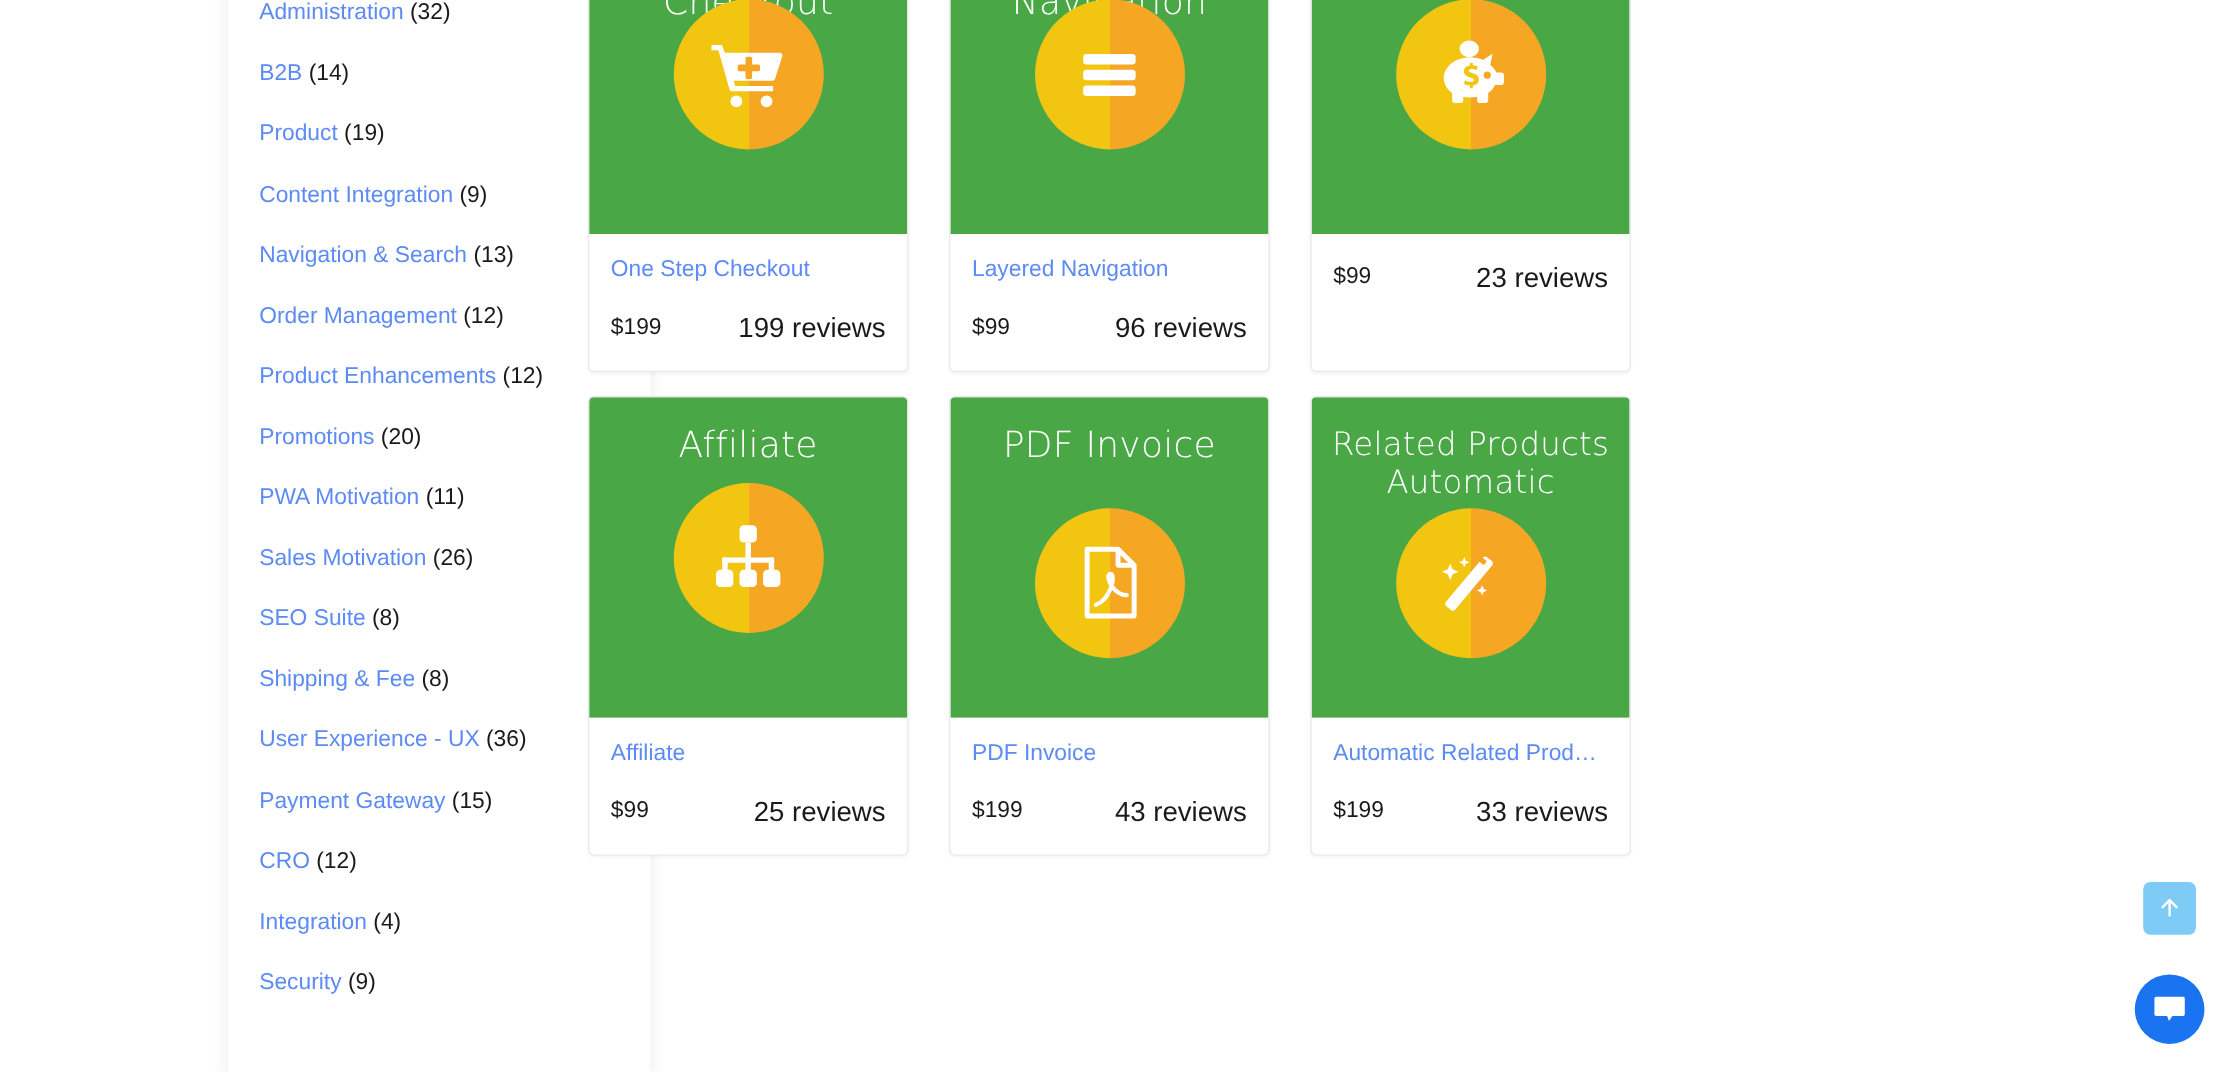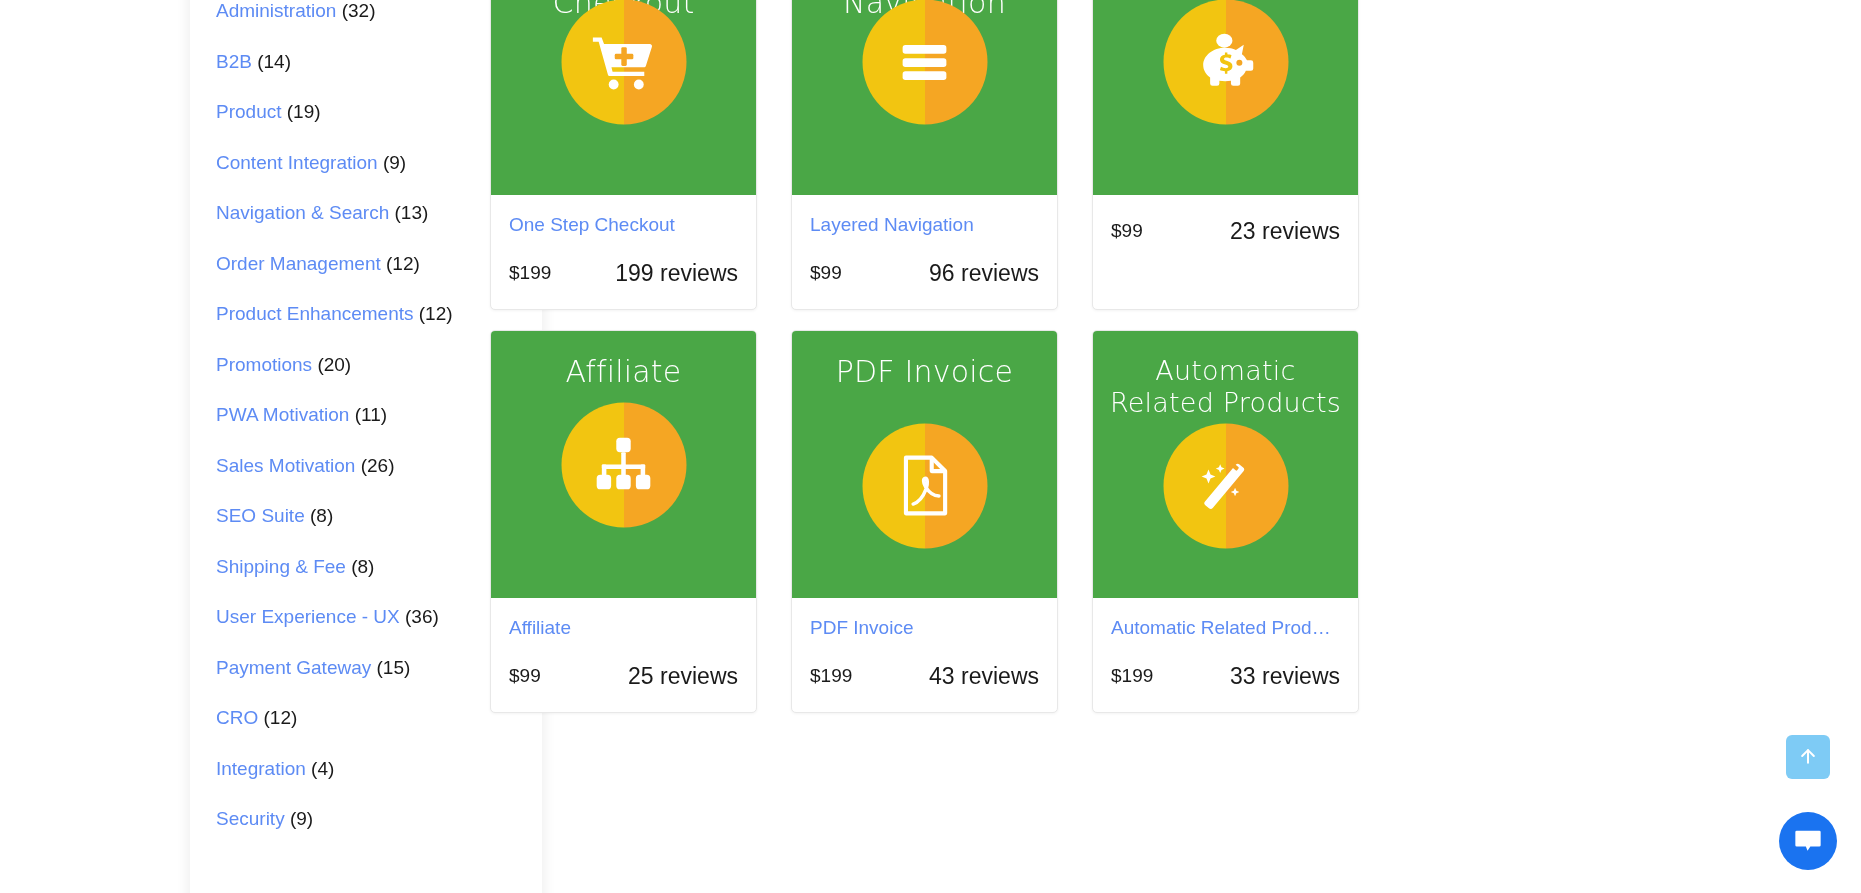--- a/index.html
+++ b/index.html
@@ -360,22 +360,22 @@
         </div>
         <div class="card-meta">
           <span class="card-price">$199</span>
           <span class="card-reviews">43 reviews</span>
         </div>
       </article>
 
       <article class="card">
         <div class="card-image">
           <div class="card-image-title two-line">
+            <div>Related Products</div>
             <div>Automatic</div>
-            <div>Related Products</div>
           </div>
           <div class="icon-circle low">
             <svg width="68" height="68" viewBox="0 0 64 64" fill="#ffffff">
               <rect x="26" y="8" width="9.5" height="50" rx="2.5" transform="rotate(40 31 33)"></rect>
               <rect x="34" y="11" width="11" height="4" rx="1" fill="#f5a623" transform="rotate(40 39 13)"></rect>
               <path d="M16 17l1.9 4.6 4.6 1.9-4.6 1.9L16 30l-1.9-4.6L9.5 23.5l4.6-1.9z"></path>
               <path d="M27 12l1.2 2.9 2.9 1.2-2.9 1.2L27 20.2l-1.2-2.9-2.9-1.2 2.9-1.2z"></path>
               <path d="M41 34l1.2 2.9 2.9 1.2-2.9 1.2L41 42.2l-1.2-2.9-2.9-1.2 2.9-1.2z"></path>
             </svg>
           </div>

